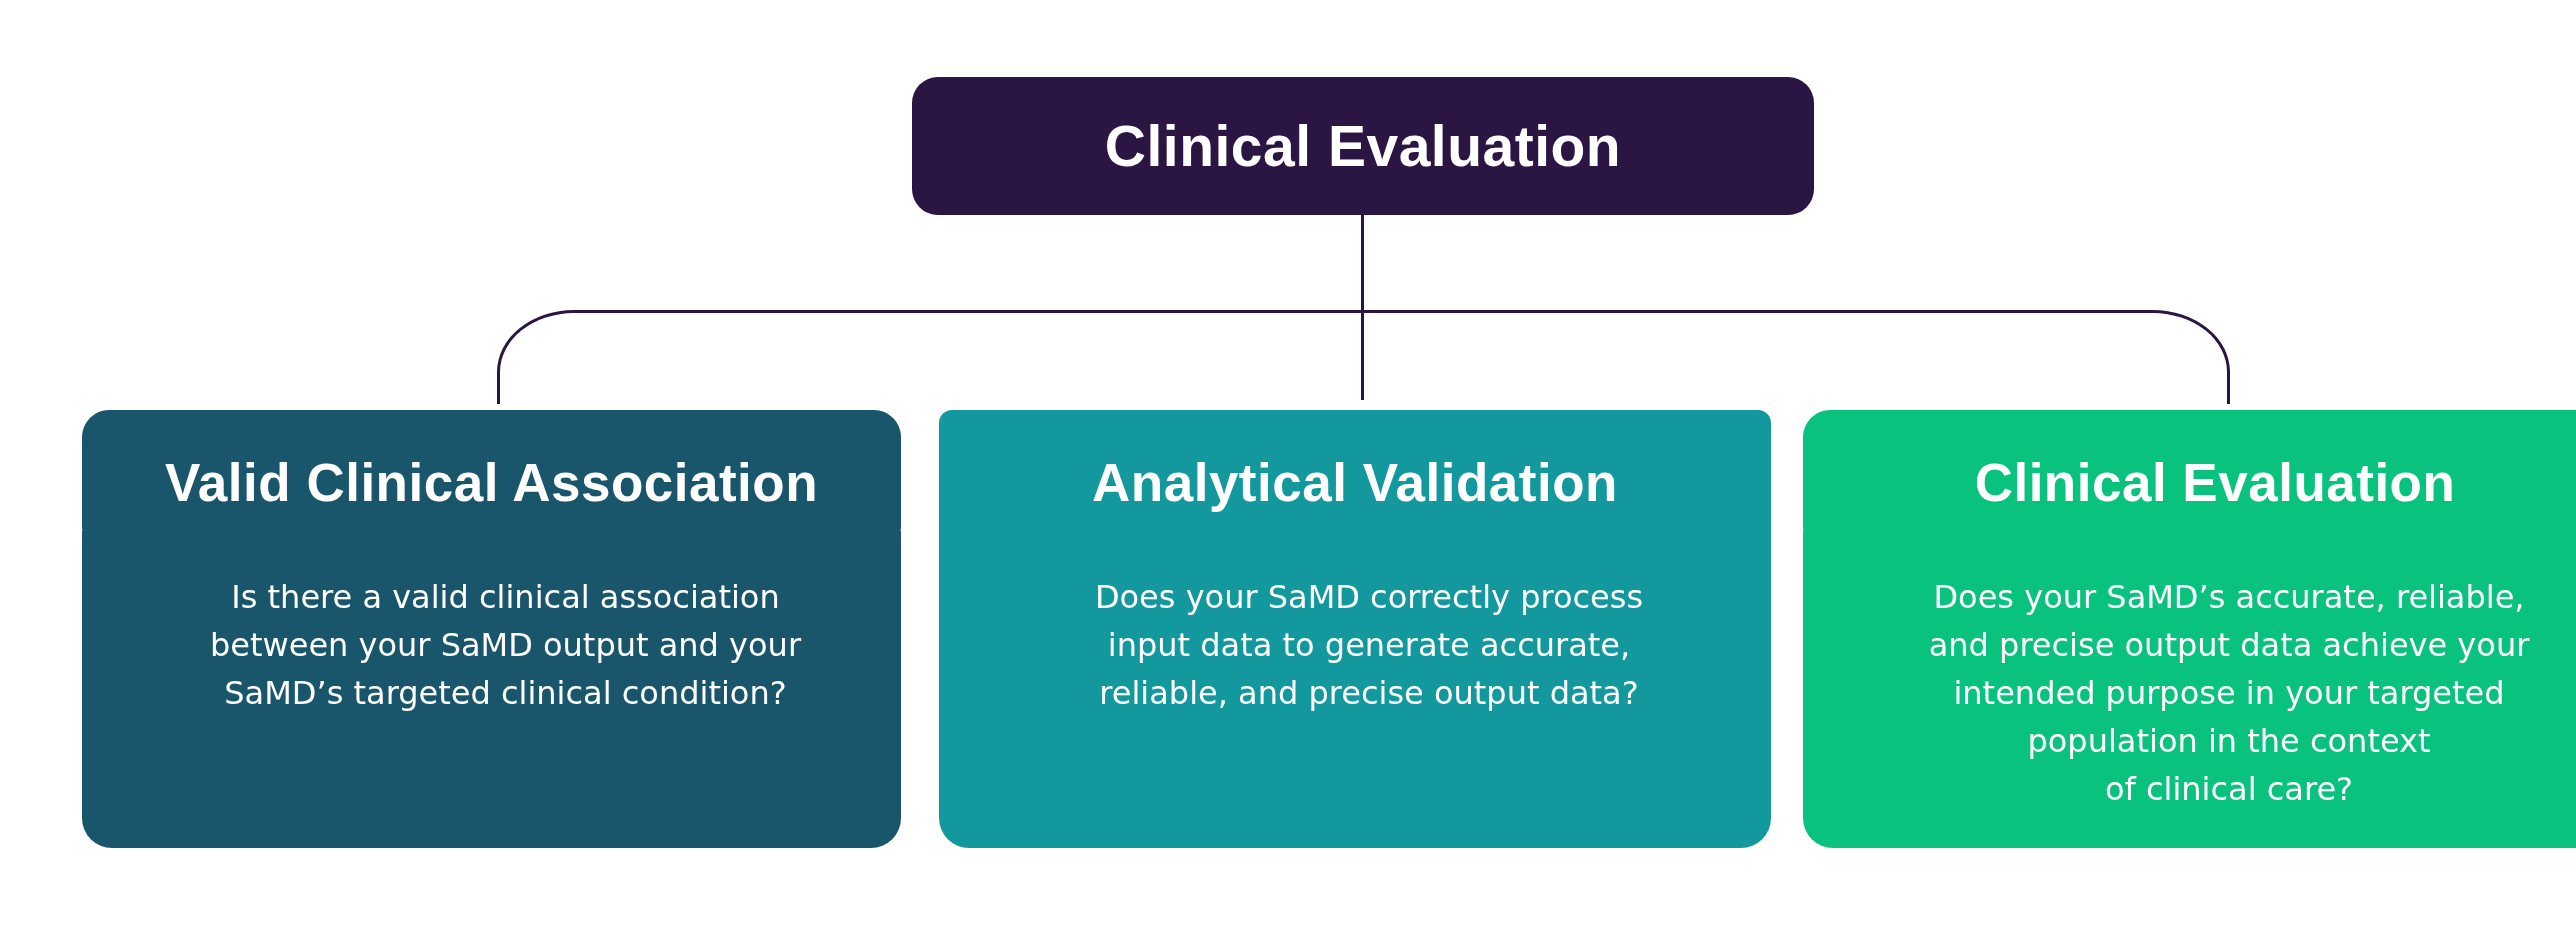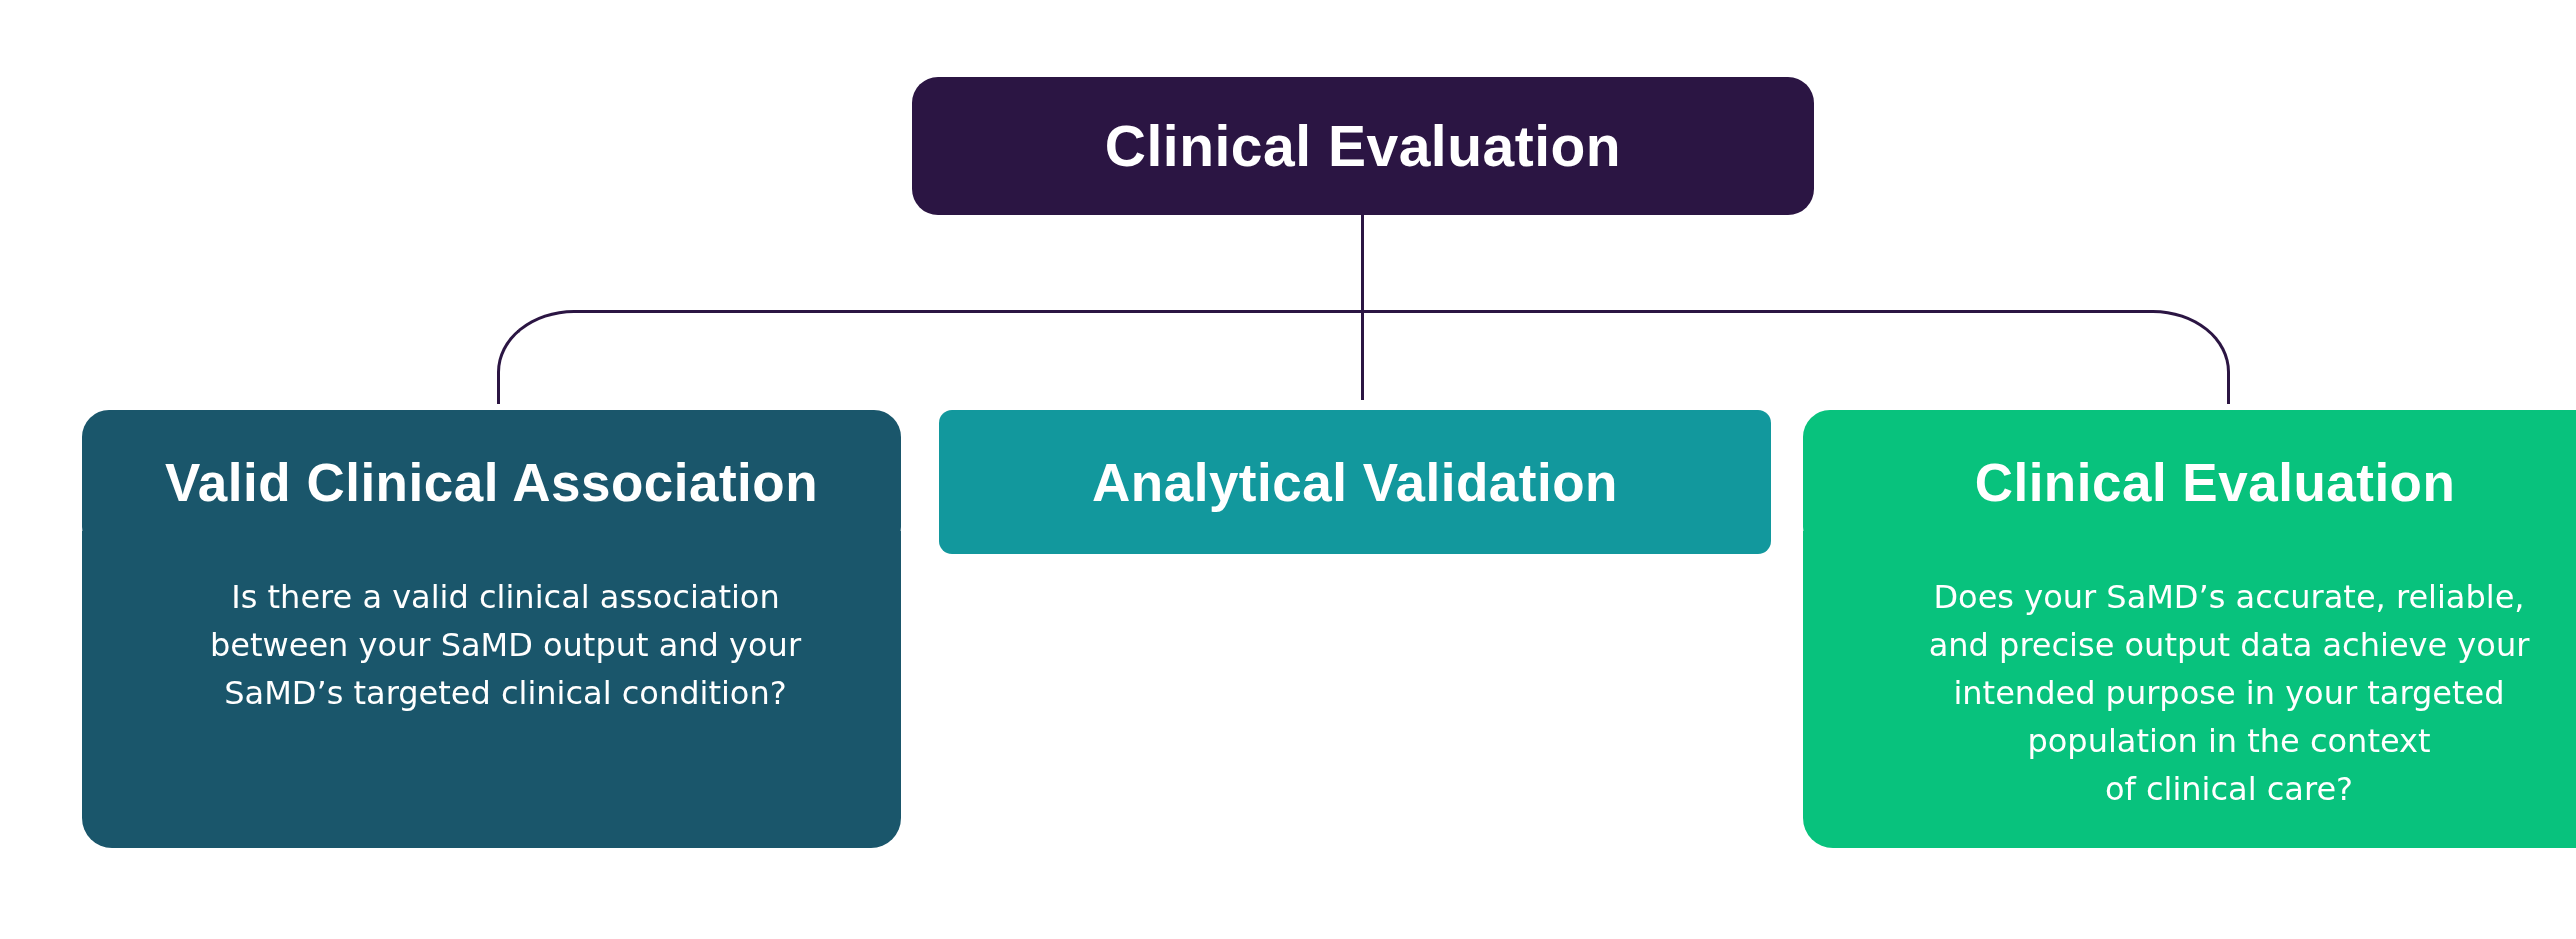--- a/index.html
+++ b/index.html
@@ -71,20 +71,25 @@
       <p class="card-text">Is there a valid clinical association
 between your SaMD output and your
 SaMD’s targeted clinical condition?</p>
     </div>
   </section>
 
   <section class="card card-2">
     <header class="card-header" style="background-color: rgb(18, 152, 157); border-radius: 13px;">
       <h2 class="card-title">Analytical Validation</h2>
     </header>
+    <div class="card-body" style="background-color: rgb(18, 152, 157);">
+      <p class="card-text">Does your SaMD correctly process
+input data to generate accurate,
+reliable, and precise output data?</p>
+    </div>
   </section>
 
   <section class="card card-3">
     <header class="card-header" style="background-color: rgb(8, 194, 125);">
       <h2 class="card-title">Clinical Evaluation</h2>
     </header>
     <div class="card-body" style="background-color: rgb(8, 194, 125);">
       <p class="card-text">Does your SaMD’s accurate, reliable,
 and precise output data achieve your
 intended purpose in your targeted

